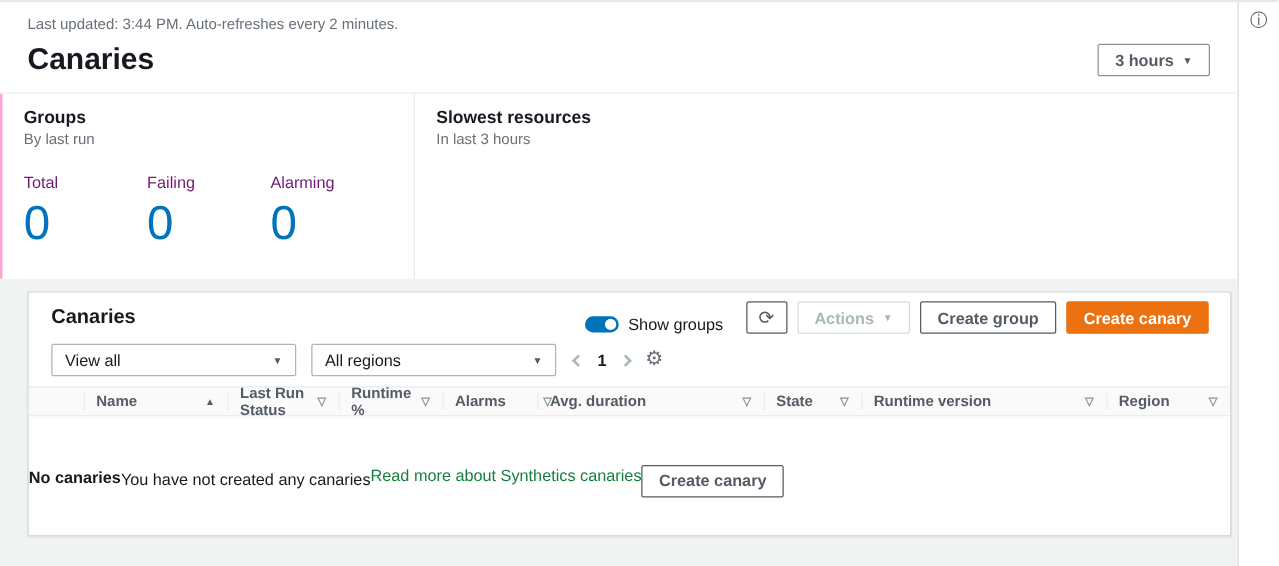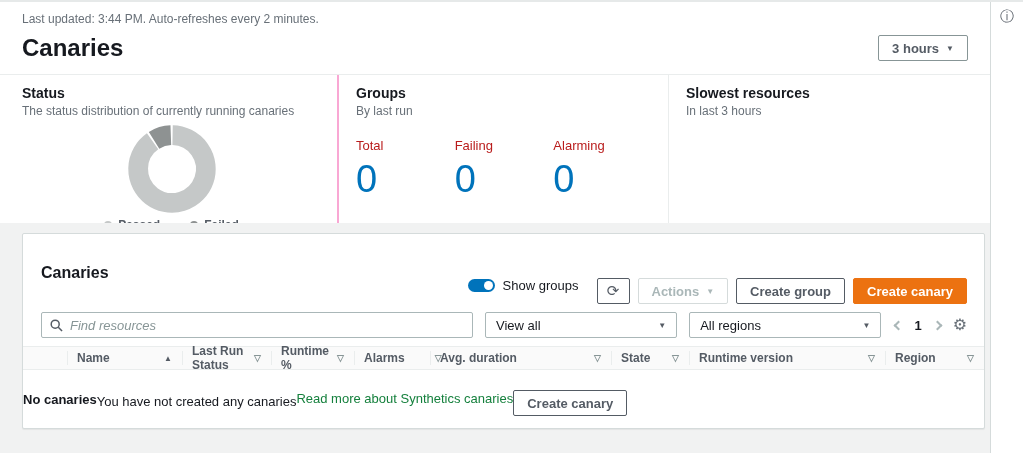--- a/index.html
+++ b/index.html
@@ -38,34 +38,34 @@
   .dash-title { font-size:14px; font-weight:bold; color:#16191f; margin-bottom:3px; }
   .dash-sub { font-size:12px; color:#687078; }
   .donut-wrap { width:94px; height:94px; margin:4px auto 0; }
   .legend { display:flex; justify-content:center; gap:30px; margin-top:2px; }
   .legend-item { display:flex; align-items:center; gap:6px; font-size:12px; font-weight:bold; color:#545b64; cursor:pointer; }
   .legend-dot { width:8px; height:8px; border-radius:50%; display:inline-block; }
   .dot-passed { background:#c5c8c8; }
   .dot-failed { background:#8e9292; }
   .metrics { display:flex; margin-top:20px; }
   .metric { width:107px; }
-  .metric-label { font-size:13px; color:#b91c1c; margin-bottom:6px; }
+  .metric-label { font-size:13px; color:#701a75; margin-bottom:6px; }
   .metric-value { font-size:38px; line-height:40px; color:#0073bb; cursor:pointer; }
   .slowest-cols { display:flex; margin-top:20px; }
   .scol { width:125px; }
   .scol.wide { flex:1; }
   .metric-unit { font-size:15px; color:#0073bb; }
   .dash-value-plain { font-size:14px; color:#545b64; margin-top:12px; }
 
   
   .content { flex:1; background:#f1f2f2; padding:10px 5px 0 22px; }
   .card { background:#fff; border:1px solid #d5dbdb; border-radius:2px; height:196px; display:flex; flex-direction:column; box-shadow:0 1px 1px rgba(0,0,0,0.06); }
   .card-header { display:flex; justify-content:space-between; align-items:center; padding:7px 17px 6px 18px; }
   .card-title { font-size:16px; font-weight:bold; color:#16191f; }
-  .controls { display:flex; align-items:flex-start; gap:8px;margin-top:37px; }
+  .controls { display:flex; align-items:flex-end; gap:8px; }
   .toggle-group { display:flex; align-items:center; gap:8px; margin-right:10px; }
   .toggle { width:27px; height:13px; border-radius:7px; background:#0073bb; position:relative; cursor:pointer; }
   .toggle .knob { position:absolute; right:2px; top:2px; width:9px; height:9px; border-radius:50%; background:#fff; }
   .toggle-label { font-size:13px; color:#16191f; }
 
   .filter-row { display:flex; align-items:center; gap:12px; padding:2px 17px 0 18px; margin-bottom:8px; }
   .search-box { flex:0 0 432px; display:flex; align-items:center; gap:7px; height:26px; border:1px solid #aab7b8; border-radius:2px; padding:0 8px; background:#fff; }
   .search-box input { border:none; outline:none; flex:1; font-size:13px; font-family:"Liberation Sans",sans-serif; color:#16191f; background:transparent; }
   .search-box input::placeholder { color:#879596; font-style:italic; }
   .select { width:196px; height:26px; border:1px solid #aab7b8; border-radius:2px; background:#fff; display:flex; align-items:center; justify-content:space-between; padding:0 10px; font-size:13px; color:#16191f; cursor:pointer; }
@@ -106,40 +106,20 @@
     <div class="title-row">
       <div class="page-title">Canaries</div>
       <button class="btn">
         <span>3 hours</span>
         <span class="caret">▼</span>
       </button>
     </div>
 
     <div class="dashboard">
 
-      <div class="dash-col c1">
-        <div class="dash-title">Status</div>
-        <div class="dash-sub">The status distribution of currently running canaries</div>
-        <div class="donut-wrap">
-          <svg width="94" height="94" viewBox="0 0 100 100">
-            <path d="M 50.63 14.01 A 36 36 0 1 1 29.35 20.51" fill="none" stroke-width="21" stroke="#c5c8c8"></path>
-            <path d="M 30.92 19.47 A 36 36 0 0 1 48.74 14.02" fill="none" stroke-width="21" stroke="#8e9292"></path>
-          </svg>
-        </div>
-        <div class="legend">
-          <span class="legend-item">
-            <span class="legend-dot dot-passed"></span>
-            <span>Passed</span>
-          </span>
-          <span class="legend-item">
-            <span class="legend-dot dot-failed"></span>
-            <span>Failed</span>
-          </span>
-        </div>
-      </div>
 
       <div class="dash-col c2">
         <div class="dash-title">Groups</div>
         <div class="dash-sub">By last run</div>
         <div class="metrics">
           <div class="metric">
             <div class="metric-label">Total</div>
             <div class="metric-value">0</div>
           </div>
           <div class="metric">
@@ -177,27 +157,20 @@
             <button class="btn btn-disabled">
               <span>Actions</span>
               <span class="caret">▼</span>
             </button>
             <button class="btn btn-normal">Create group</button>
             <button class="btn btn-primary">Create canary</button>
           </div>
         </div>
 
         <div class="filter-row">
-          <div class="search-box">
-            <svg class="svg-icon" width="13" height="13" viewBox="0 0 14 14">
-              <circle cx="5.6" cy="5.6" r="4.3" fill="none" stroke="#545b64" stroke-width="1.6"></circle>
-              <line x1="8.9" y1="8.9" x2="13" y2="13" stroke="#545b64" stroke-width="1.6"></line>
-            </svg>
-            <input type="text" placeholder="Find resources" style="">
-          </div>
           <div class="select">
             <span>View all</span>
             <span class="caret">▼</span>
           </div>
           <div class="select">
             <span>All regions</span>
             <span class="caret">▼</span>
           </div>
           <div class="pagination">
             <span class="pg-chevron pg-prev"></span>

